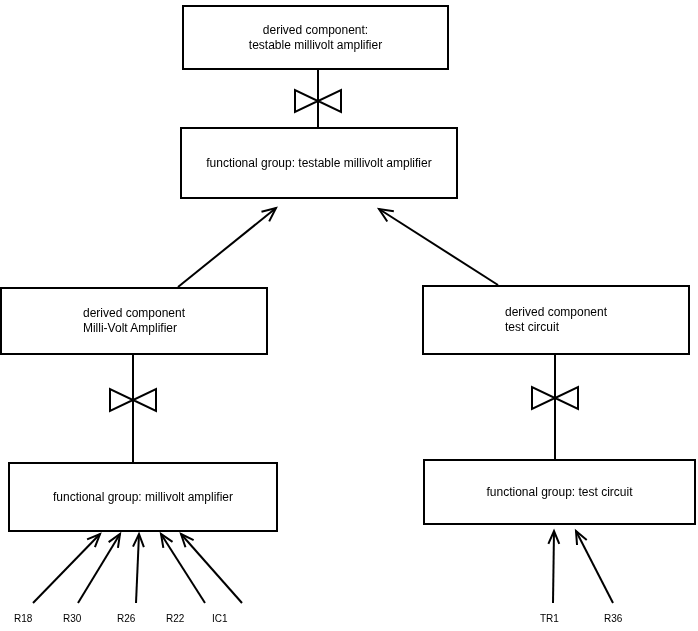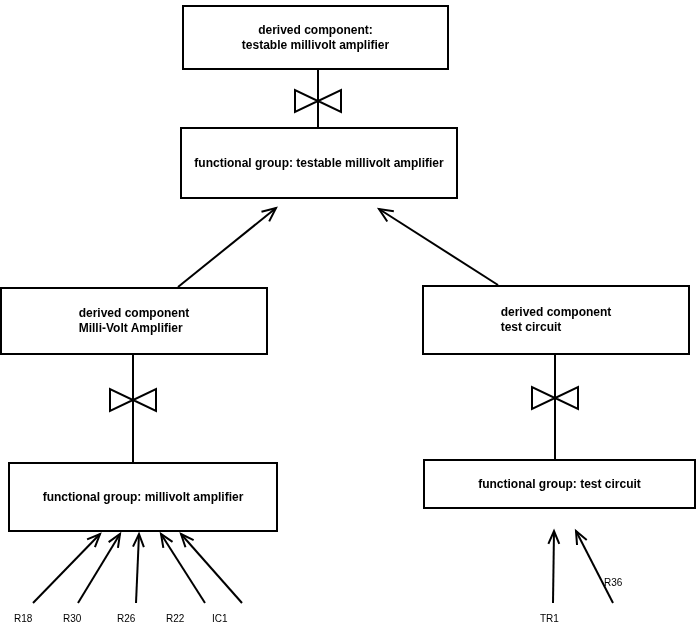--- a/index.html
+++ b/index.html
@@ -33,21 +33,20 @@
     align-items: center;
     justify-content: center;
   }
   .node-label {
     font-family: "Liberation Sans", sans-serif;
     font-size: 12px;
     line-height: 15px;
     color: #000000;
     white-space: pre-line;
     text-align: left;
-    font-weight: bold;
   }
   .node-label.centered {
     text-align: center;
   }
   .leaf-label {
     position: absolute;
     font-family: "Liberation Sans", sans-serif;
     font-size: 10px;
     color: #000000;
     white-space: nowrap;
@@ -124,27 +123,27 @@
         <div class="node-label">derived component
 Milli-Volt Amplifier</div>
       </div>
       <div class="node-box" style="left: 422px; top: 285px; width: 268px; height: 70px; border-color: rgb(0, 0, 0);">
         <div class="node-label">derived component
 test circuit</div>
       </div>
       <div class="node-box" style="left: 8px; top: 462px; width: 270px; height: 70px; border-color: rgb(0, 0, 0);">
         <div class="node-label centered">functional group: millivolt amplifier</div>
       </div>
-      <div class="node-box" style="left: 423px; top: 459px; width: 273px; height: 50px; border-color: rgb(0, 0, 0);">
+      <div class="node-box" style="left: 423px; top: 459px; width: 273px; height: 66px; border-color: rgb(0, 0, 0);">
         <div class="node-label centered">functional group: test circuit</div>
       </div>
     </div>
   <div id="leaf-label-layer">
       <div class="leaf-label" style="left: 14px; top: 613px;">R18</div>
       <div class="leaf-label" style="left: 63px; top: 613px;">R30</div>
       <div class="leaf-label" style="left: 117px; top: 613px;">R26</div>
       <div class="leaf-label" style="left: 166px; top: 613px;">R22</div>
       <div class="leaf-label" style="left: 212px; top: 613px;">IC1</div>
       <div class="leaf-label" style="left: 540px; top: 613px;">TR1</div>
-      <div class="leaf-label" style="left: 604px; top: 577px; text-align: right;">R36</div>
+      <div class="leaf-label" style="left: 604px; top: 613px; text-align: right;">R36</div>
     </div>
 
 </div>
 
 </body></html>

